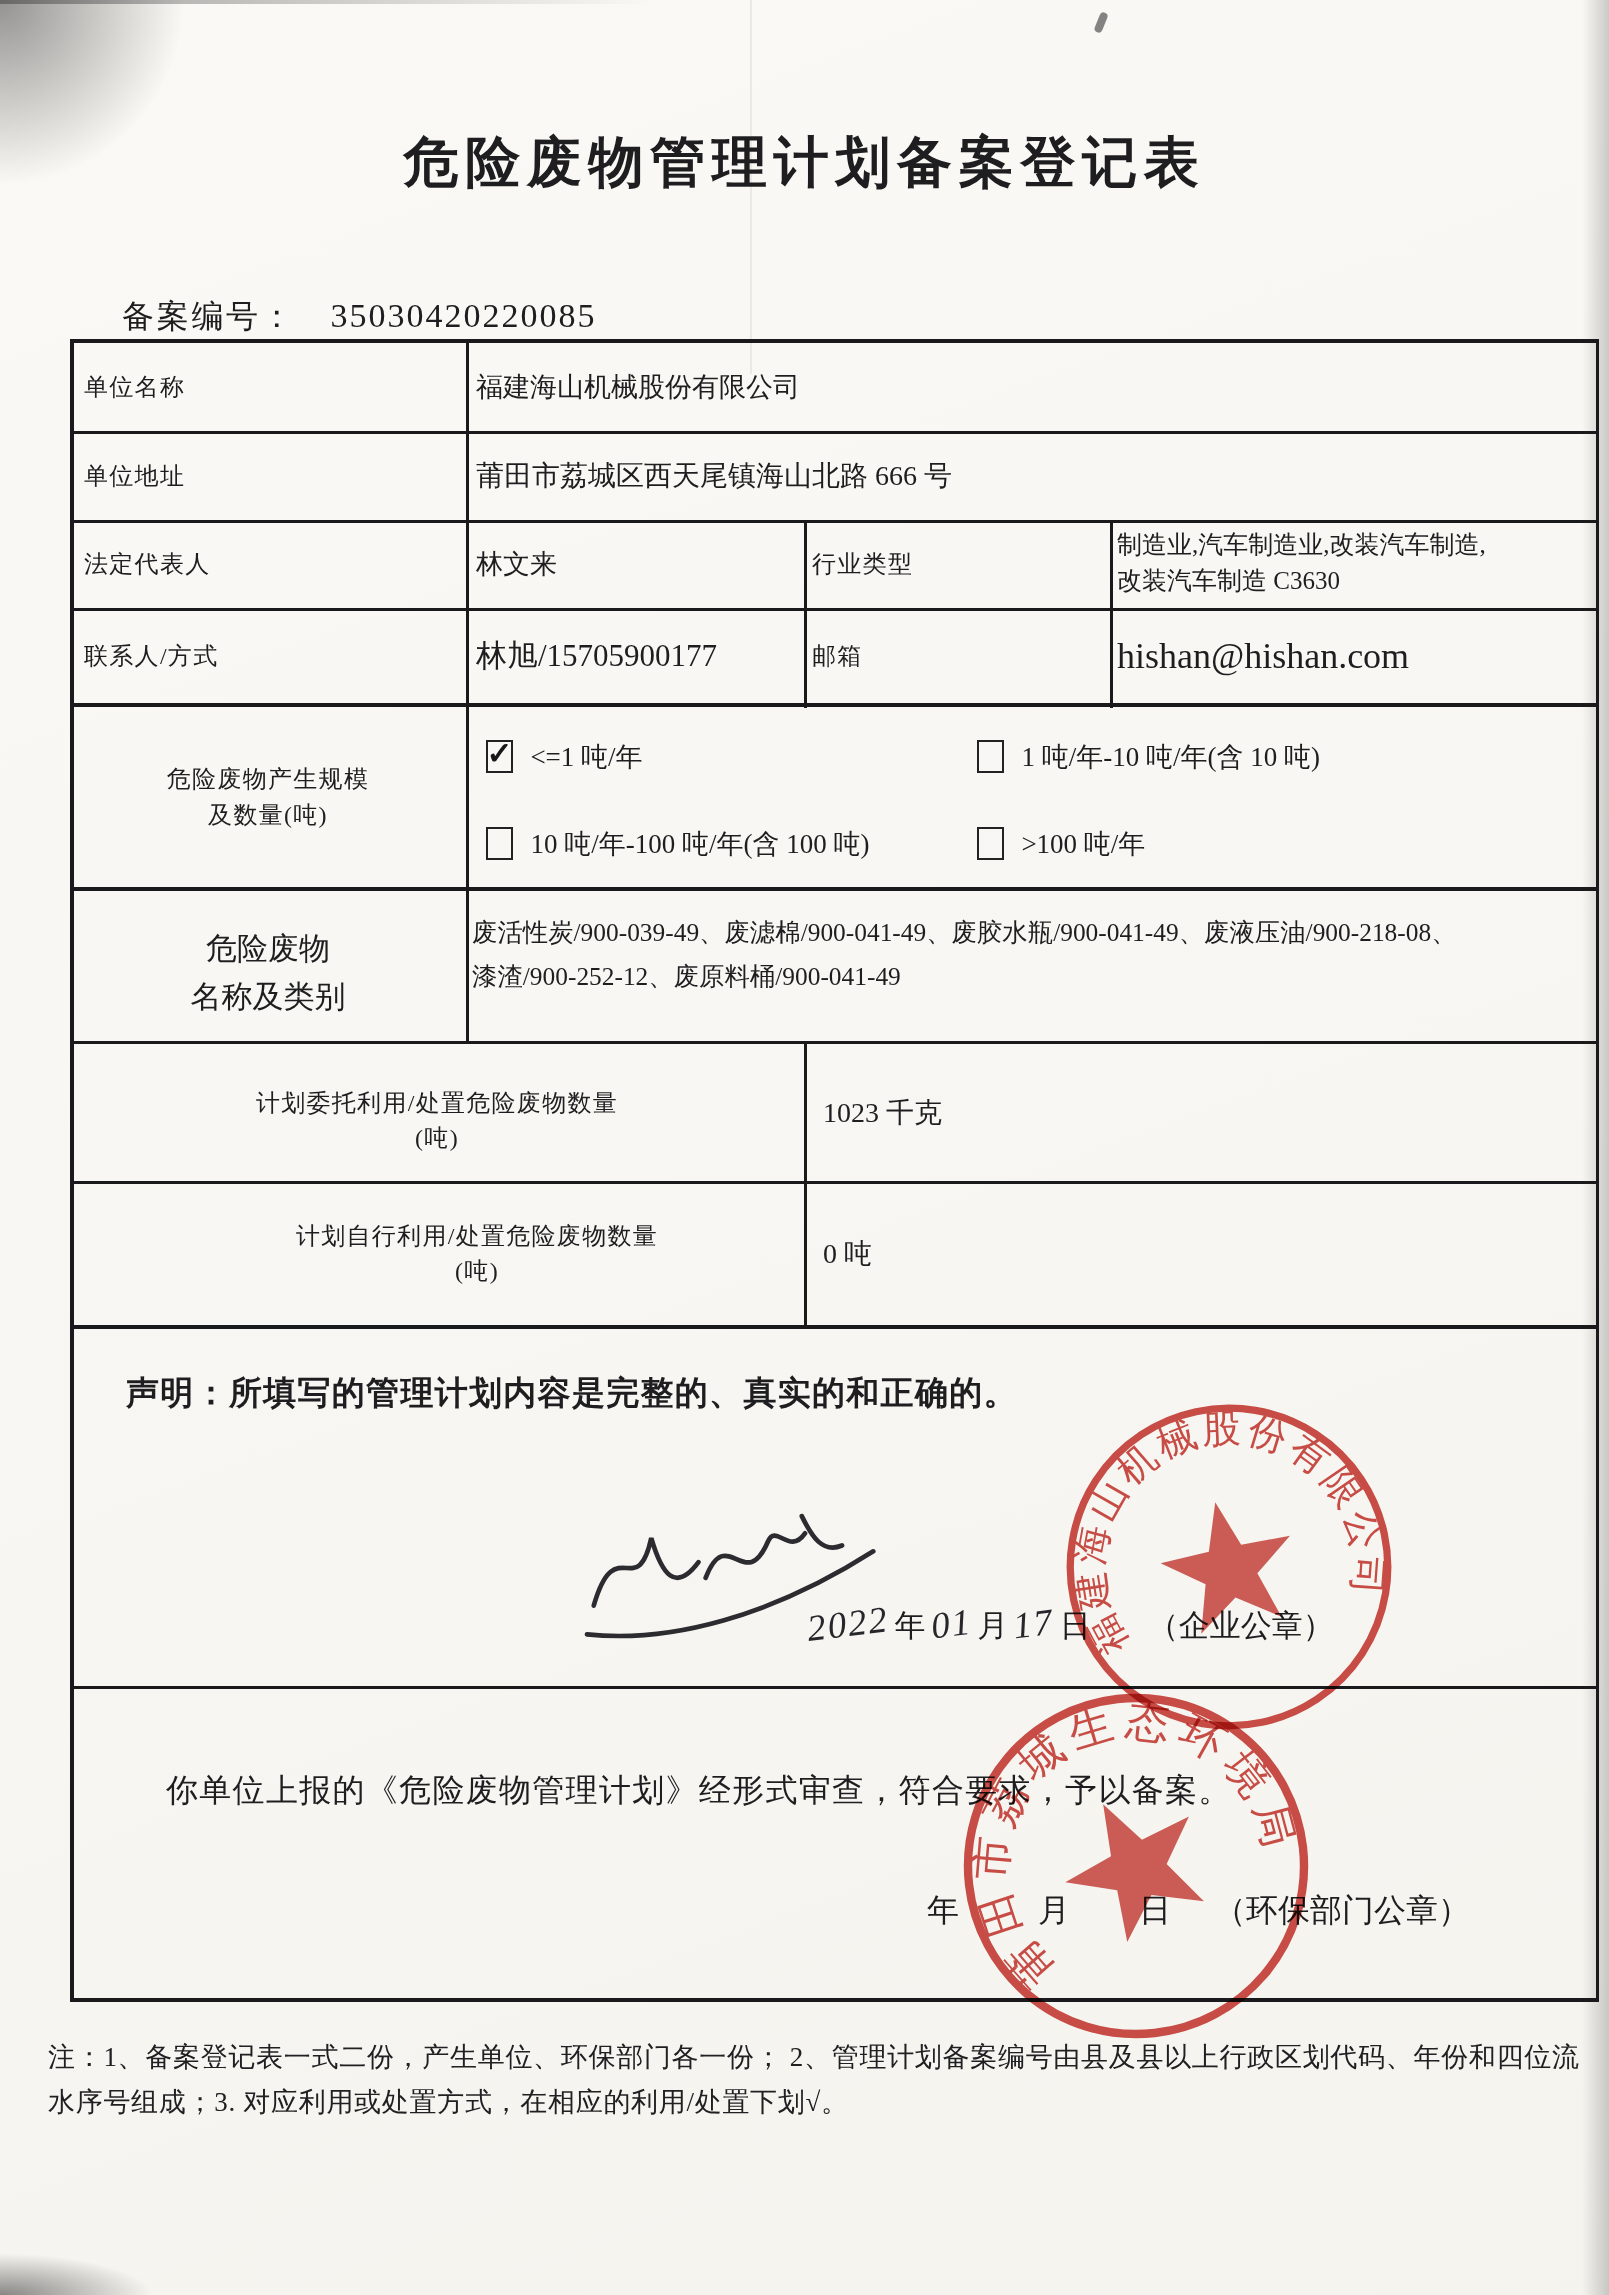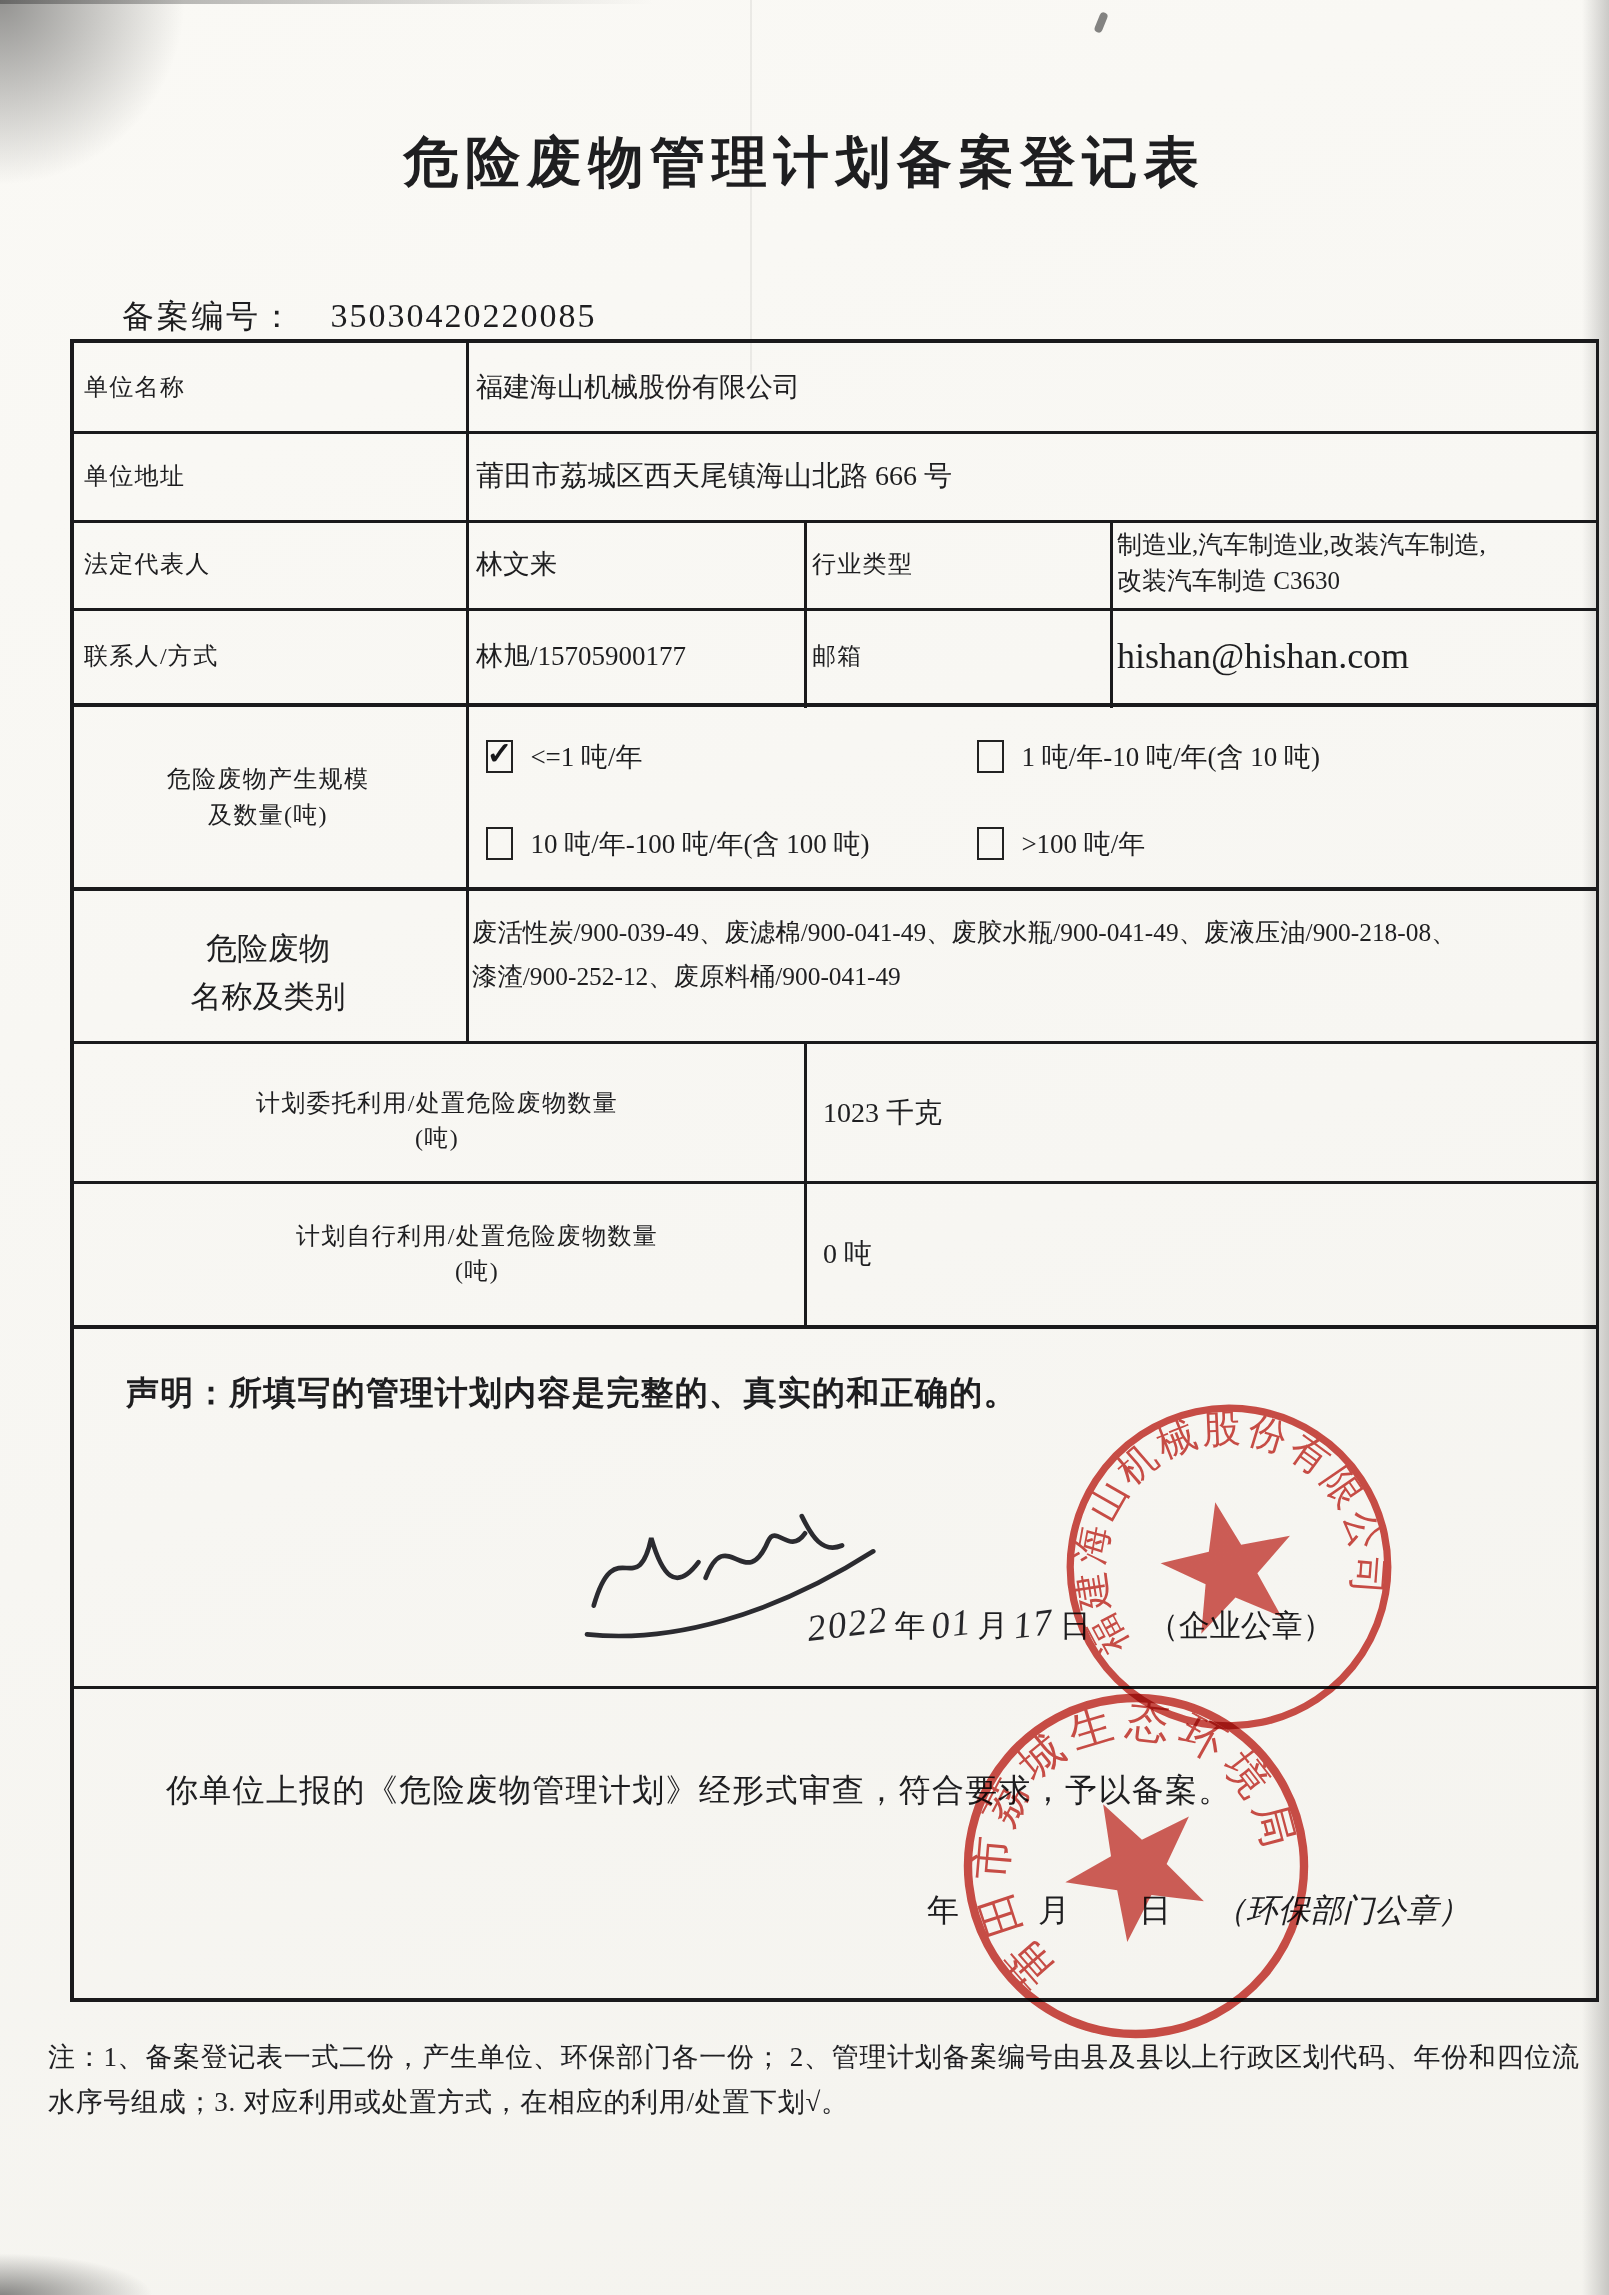--- a/index.html
+++ b/index.html
@@ -73,21 +73,21 @@
 
   <div class="cell lab" style="left:84px;top:523px;width:374px;height:82px;">法定代表人</div>
   <div class="cell" style="left:476px;top:523px;width:321px;height:82px;font-size:27px;">林文来</div>
   <div class="cell lab" style="left:812px;top:523px;width:294px;height:82px;">行业类型</div>
   <div class="cell colleft small" style="left:1117px;top:520px;width:476px;height:86px;">
     <span>制造业,汽车制造业,改装汽车制造,</span>
     <span>改装汽车制造 C3630</span>
   </div>
 
   <div class="cell lab" style="left:84px;top:611px;width:374px;height:89px;text-align:center;">联系人/方式</div>
-  <div class="cell" style="left:476px;top:611px;width:321px;height:89px;font-size:27px;">林旭/15705900177</div>
+  <div class="cell" style="left:476px;top:611px;width:321px;height:89px;font-size:31px;">林旭/15705900177</div>
   <div class="cell lab" style="left:812px;top:611px;width:294px;height:89px;">邮箱</div>
   <div class="cell" style="left:1117px;top:611px;width:476px;height:89px;font-size:36px;">hishan@hishan.com</div>
 
   <div class="cell col" style="left:70px;top:707px;width:396px;height:180px;line-height:1.5;">
     <span class="lab">危险废物产生规模</span>
     <span class="lab">及数量(吨)</span>
   </div>
   <div class="opt" style="left:486px;top:736px;height:41px;">
     <span class="cb checked">✓</span>
     <span>&lt;=1  吨/年</span>
@@ -156,21 +156,21 @@
     <text font-size="58" fill="currentColor" letter-spacing="6" font-family="Liberation Serif, DejaVu Serif, serif">
       <textPath href="#arcA" startOffset="50%" text-anchor="middle">福建海山机械股份有限公司</textPath>
     </text>
   </svg>
 
   <div class="abs" style="left:166px;top:1769px;width:1423px;font-size:32px;letter-spacing:1.3px;z-index:2;">你单位上报的《危险废物管理计划》经形式审查，符合要求，予以备案。</div>
   <div class="dateline" style="left:927px;top:1889px;font-size:32px;">
     <span>年</span>
     <span style="margin-left:79px;">月</span>
     <span style="margin-left:69px;">日</span>
-    <span style="margin-left:43px;font-style:italic;">（环保部门公章）</span>
+    <span style="margin-left:43px;">（环保部门公章）</span>
   </div>
 
   <svg class="stamp" style="left:954px;top:1684px;transform:rotate(-28deg);" width="364" height="364" viewBox="0 0 520 520">
     <defs>
         <path id="arcB" d="M 100 352 A 185 185 0 1 1 420 352" fill="none"></path>
       </defs>
     <circle cx="260" cy="260" r="240" fill="none" stroke="currentColor" stroke-width="12"></circle>
     <polygon fill="currentColor" fill-opacity="0.9" points="260,160 285,231 360,233 300,278 322,350 260,307 198,350 220,278 160,233 235,231"></polygon>
     <text font-size="62" fill="currentColor" letter-spacing="12" font-family="Liberation Serif, DejaVu Serif, serif">
       <textPath href="#arcB" startOffset="50%" text-anchor="middle">莆田市荔城生态环境局</textPath>

